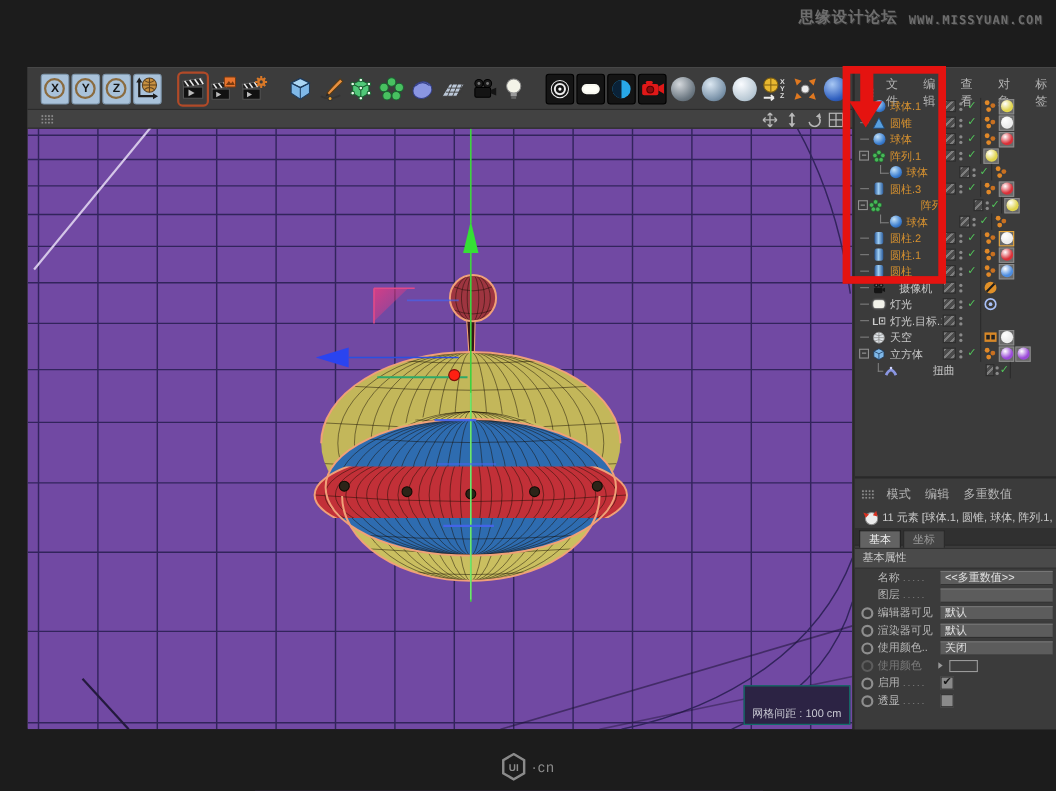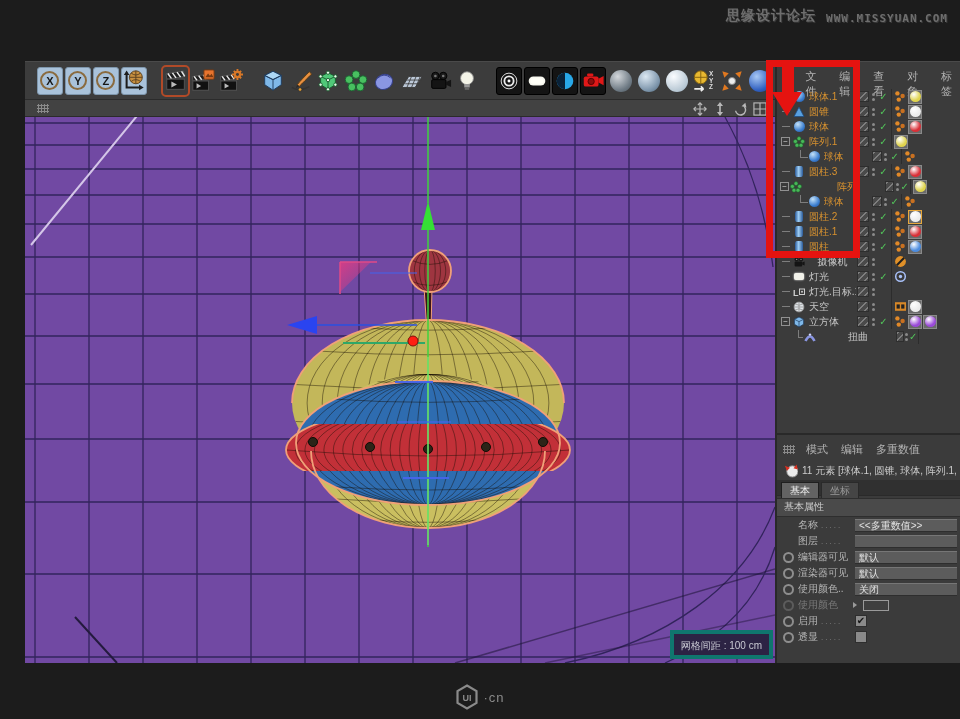--- a/index.html
+++ b/index.html
@@ -40,21 +40,21 @@
   .grip { width:12px; height:9px;
     background-image:radial-gradient(#8a8a8a 1px, transparent 1.2px);
     background-size:3px 3px; }
   #vheader .grip { position:absolute; left:12px; top:4px; }
   #vnav { position:absolute; right:8px; top:2px; display:flex; gap:6px; }
   #vnav .nav { width:14px; height:13px; display:flex; align-items:center;
     justify-content:center; cursor:pointer; }
   #viewport { position:absolute; left:0; top:55px; width:750px; height:546px; }
   #scene { position:absolute; left:0; top:0; }
   #gridlabel { position:absolute; right:2px; bottom:4px; background:#2c2344;
-    border:4px solid #0f766e; color:#c8c8d2; font-size:10px; padding:5px 7px 2px; }
+    border:1px solid #0f766e; color:#c8c8d2; font-size:10px; padding:18px 7px 2px; }
 
   
   #rightpanel { position:absolute; left:750px; top:0; width:185px; height:601px;
     background:#3b3b3b; border-left:2px solid #292929; }
   .pmenu { display:flex; align-items:center; gap:13px; padding:7px 0 4px 6px;
     color:#b4b4b4; font-size:11px; }
   .pmenu .mi { cursor:pointer; }
   .pmenu .grip { margin-right:-2px; }
 
   

